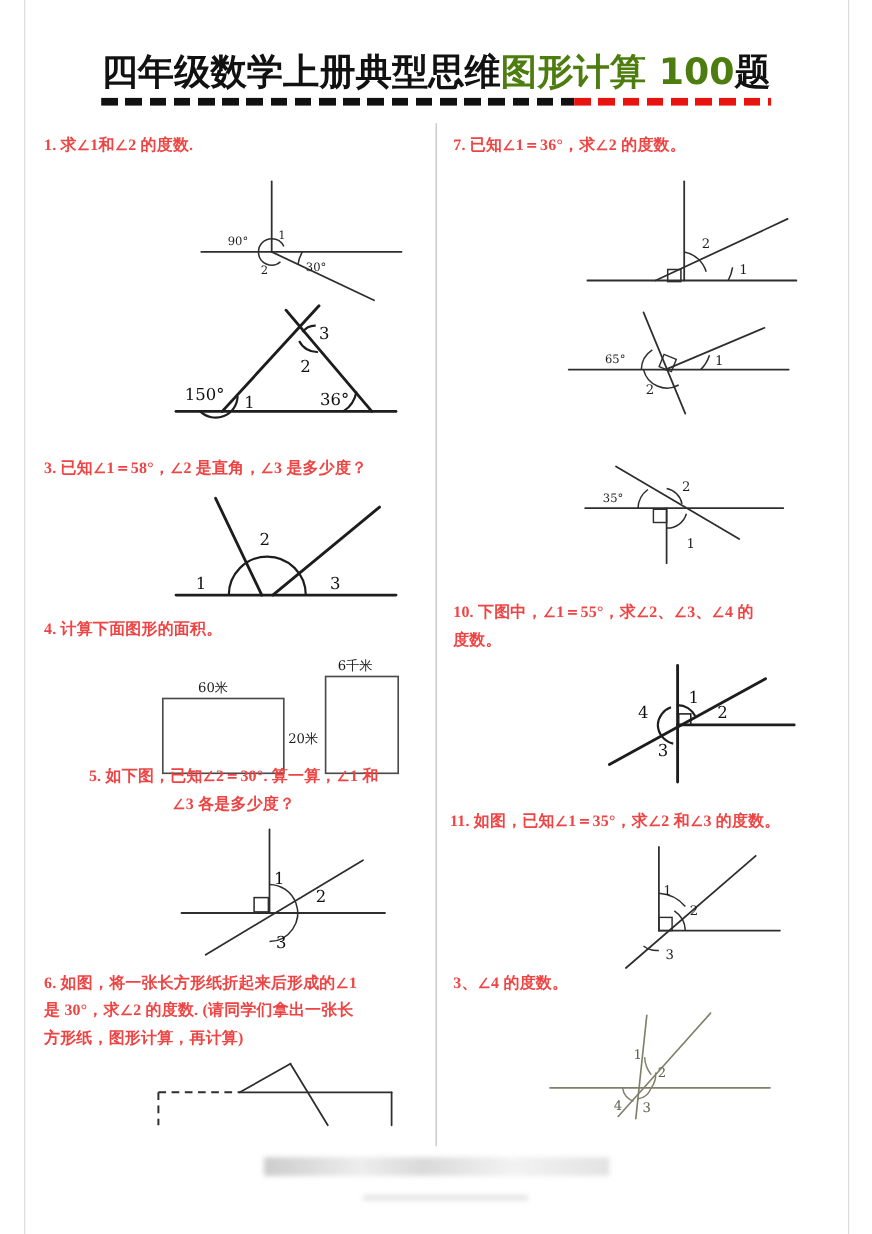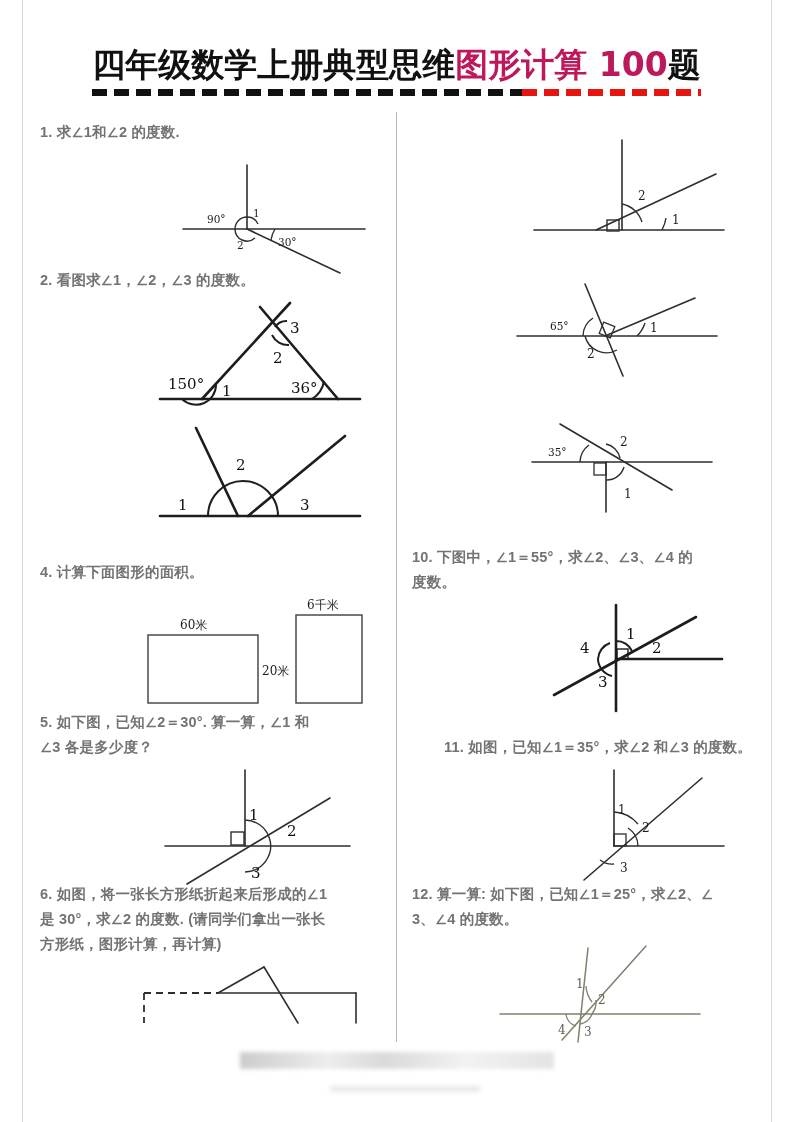--- a/index.html
+++ b/index.html
@@ -50,21 +50,21 @@
     display: inline-block;
     position: relative;
     font-family: "DejaVu Sans", "Liberation Sans", sans-serif;
     font-size: 33px;
     font-weight: 900;
     letter-spacing: 0px;
     line-height: 1.0;
     white-space: nowrap;
   }
   .title .blk { color: #111111; margin-top: 25px; }
-  .title .red { color: #be185d; }
+  .title .red { color: #4d7c0f; }
   .dash-rule {
     position: absolute;
     left: 0; top: 41px;
     height: 7px;
     width: 100%;
     display: flex;
   }
   .dash-blk {
     flex: 0 0 auto;
     height: 7px;
@@ -80,22 +80,22 @@
   }
 
   
   .problem {
     position: absolute;
     box-sizing: border-box;
   }
   .ptext {
     font-size: 14.5px;
     line-height: 25px;
-    color: #737373;
-    font-family: Liberation Sans, sans-serif;
+    color: #ef4444;
+    font-family: Liberation Serif, serif;
     letter-spacing: 0.2px;
     font-weight: 600;
   }
   .fig {
     position: relative;
   }
   svg { display: block; overflow: visible; }
   .ln   { stroke: #2e2e2e; stroke-width: 1.6; fill: none; stroke-linecap: round; }
   .ln-b { stroke: #1d1d1d; stroke-width: 2.6; fill: none; stroke-linecap: round; }
   .ln-o { stroke: #80806a; stroke-width: 1.5; fill: none; stroke-linecap: round; }
@@ -179,43 +179,43 @@
         <path class="arc" d="M 100 68 A 28 28 0 0 0 96 79"></path>
         <text class="lbl-s" x="32" y="62">90°</text>
         <text class="lbl-s" x="78" y="56">1</text>
         <text class="lbl-s" x="62" y="88">2</text>
         <text class="lbl-s" x="103" y="85">30°</text>
       </svg>
     </div>
   </div>
 
   <div class="problem" style="left:40px; top:268px; width:345px;">
-    <div class="ptext">
-      <span>2.</span>
-      <span>看图求∠1，∠2，∠3 的度数。</span>
-    </div>
     <div class="fig">
       <svg width="220" height="110" viewBox="0 0 220 110" style="margin-left:120px;margin-top:8px;">
         <line class="ln-b" x1="0" y1="98" x2="200" y2="98"></line>
         <line class="ln-b" x1="42" y1="98" x2="130" y2="2"></line>
         <line class="ln-b" x1="178" y1="98" x2="100" y2="6"></line>
         <path class="arc-b" d="M 22 98 A 20 20 0 0 0 56 84"></path>
         <path class="arc-b" d="M 112 34 A 18 18 0 0 0 129 44"></path>
         <path class="arc-b" d="M 115 26 A 14 14 0 0 1 127 20"></path>
         <path class="arc-b" d="M 152 98 A 26 26 0 0 0 164 80"></path>
         <text class="lbl-big" x="8" y="88">150°</text>
         <text class="lbl-big" x="62" y="95">1</text>
         <text class="lbl-big" x="113" y="62">2</text>
         <text class="lbl-big" x="130" y="32">3</text>
         <text class="lbl-big" x="131" y="92">36°</text>
       </svg>
     </div>
   </div>
 
   <div class="problem" style="left:40px; top:414px; width:345px;">
+    <div class="ptext">
+      <span>3.</span>
+      <span>已知∠1＝58°，∠2 是直角，∠3 是多少度？</span>
+    </div>
     <div class="fig">
       <svg width="210" height="105" viewBox="0 0 210 105" style="margin-left:120px;margin-top:10px;">
         <line class="ln-b" x1="0" y1="92" x2="200" y2="92"></line>
         <line class="ln-b" x1="78" y1="92" x2="36" y2="4"></line>
         <line class="ln-b" x1="88" y1="92" x2="185" y2="12"></line>
         <path class="arc-b" d="M 48 92 A 35 35 0 0 1 118 92"></path>
         <text class="lbl-big" x="18" y="86">1</text>
         <text class="lbl-big" x="76" y="46">2</text>
         <text class="lbl-big" x="140" y="86">3</text>
       </svg>
@@ -231,21 +231,21 @@
       <svg width="250" height="110" viewBox="0 0 250 110" style="margin-left:100px;margin-top:12px;">
         <rect class="rect" x="8" y="38" width="110" height="68"></rect>
         <rect class="rect" x="156" y="18" width="66" height="88"></rect>
         <text class="lbl" x="40" y="32">60米</text>
         <text class="lbl" x="122" y="78">20米</text>
         <text class="lbl" x="167" y="12">6千米</text>
       </svg>
     </div>
   </div>
 
-  <div class="problem" style="left:40px; top:710px; width:345px;">
+  <div class="problem" style="left:40px; top:694px; width:345px;text-align:center;">
     <div class="ptext">
       <div><span>5.</span>
       <span>如下图，已知∠2＝30°. 算一算，∠1 和</span></div>
       <div>∠3 各是多少度？</div>
     </div>
     <div class="fig">
       <svg width="210" height="118" viewBox="0 0 210 118" style="margin-left:125px;margin-top:8px;">
         <line class="ln" x1="0" y1="78" x2="185" y2="78"></line>
         <line class="ln" x1="80" y1="78" x2="80" y2="2"></line>
         <line class="ln" x1="22" y1="116" x2="165" y2="30"></line>
@@ -272,20 +272,24 @@
         <path class="dsh" d="M 4 28 L 4 58"></path>
         <line class="ln" x1="78" y1="28" x2="124" y2="2"></line>
         <line class="ln" x1="124" y1="2" x2="158" y2="58"></line>
         <line class="ln" x1="78" y1="28" x2="216" y2="28"></line>
         <line class="ln" x1="216" y1="28" x2="216" y2="58"></line>
       </svg>
     </div>
   </div>
 
   <div class="problem" style="left:412px; top:120px; width:348px;">
+    <div class="ptext">
+      <span>7.</span>
+      <span>已知∠1＝36°，求∠2 的度数。</span>
+    </div>
     <div class="fig">
       <svg width="200" height="112" viewBox="0 0 200 112" style="margin-left:122px;margin-top:14px;">
         <line class="ln" x1="0" y1="96" x2="190" y2="96"></line>
         <line class="ln" x1="88" y1="96" x2="88" y2="6"></line>
         <line class="ln" x1="62" y1="96" x2="182" y2="40"></line>
         <rect x="73" y="86" width="12" height="11" fill="none" stroke="#2e2e2e" stroke-width="1.4"></rect>
         <path class="arc" d="M 88 70 A 26 26 0 0 1 108 88"></path>
         <path class="arc" d="M 128 96 A 40 40 0 0 0 132 84"></path>
         <text class="lbl" x="104" y="66">2</text>
         <text class="lbl" x="138" y="90">1</text>
@@ -343,21 +347,21 @@
         <path class="arc-b" d="M 58 56 A 18 18 0 0 0 72 73"></path>
         <rect x="77" y="46" width="11" height="10" fill="none" stroke="#1d1d1d" stroke-width="1.4"></rect>
         <text class="lbl-big" x="86" y="36">1</text>
         <text class="lbl-big" x="112" y="50">2</text>
         <text class="lbl-big" x="58" y="84">3</text>
         <text class="lbl-big" x="40" y="50">4</text>
       </svg>
     </div>
   </div>
 
-  <div class="problem" style="left:424px; top:735px; width:348px;text-align:center;">
+  <div class="problem" style="left:409px; top:735px; width:348px;">
     <div class="ptext">
       <span>11.</span>
       <span>如图，已知∠1＝35°，求∠2 和∠3 的度数。</span>
     </div>
     <div class="fig">
       <svg width="200" height="115" viewBox="0 0 200 115" style="margin-left:118px;margin-top:8px;">
         <line class="ln" x1="72" y1="2" x2="72" y2="78"></line>
         <line class="ln" x1="72" y1="78" x2="182" y2="78"></line>
         <line class="ln" x1="42" y1="112" x2="160" y2="10"></line>
         <path class="arc" d="M 72 44 A 34 34 0 0 1 96 56"></path>
@@ -366,22 +370,20 @@
         <path class="arc" d="M 58 92 A 20 20 0 0 0 72 96"></path>
         <text class="lbl" x="76" y="46">1</text>
         <text class="lbl" x="100" y="64">2</text>
         <text class="lbl" x="78" y="104">3</text>
       </svg>
     </div>
   </div>
 
   <div class="problem" style="left:412px; top:882px; width:348px;">
     <div class="ptext">
-      <div><span>12.</span>
-      <span>算一算: 如下图，已知∠1＝25°，求∠2、∠</span></div>
       <div>3、∠4 的度数。</div>
     </div>
     <div class="fig">
       <svg width="210" height="105" viewBox="0 0 210 105" style="margin-left:88px;margin-top:12px;">
         <line class="ln-o" x1="0" y1="70" x2="200" y2="70"></line>
         <line class="ln-o" x1="88" y1="4" x2="78" y2="98"></line>
         <line class="ln-o" x1="62" y1="96" x2="146" y2="2"></line>
         <path class="arc-o" d="M 86 42 A 28 28 0 0 0 92 58"></path>
         <path class="arc-o" d="M 96 56 A 20 20 0 0 1 92 70"></path>
         <path class="arc-o" d="M 92 70 A 16 16 0 0 1 80 80"></path>

